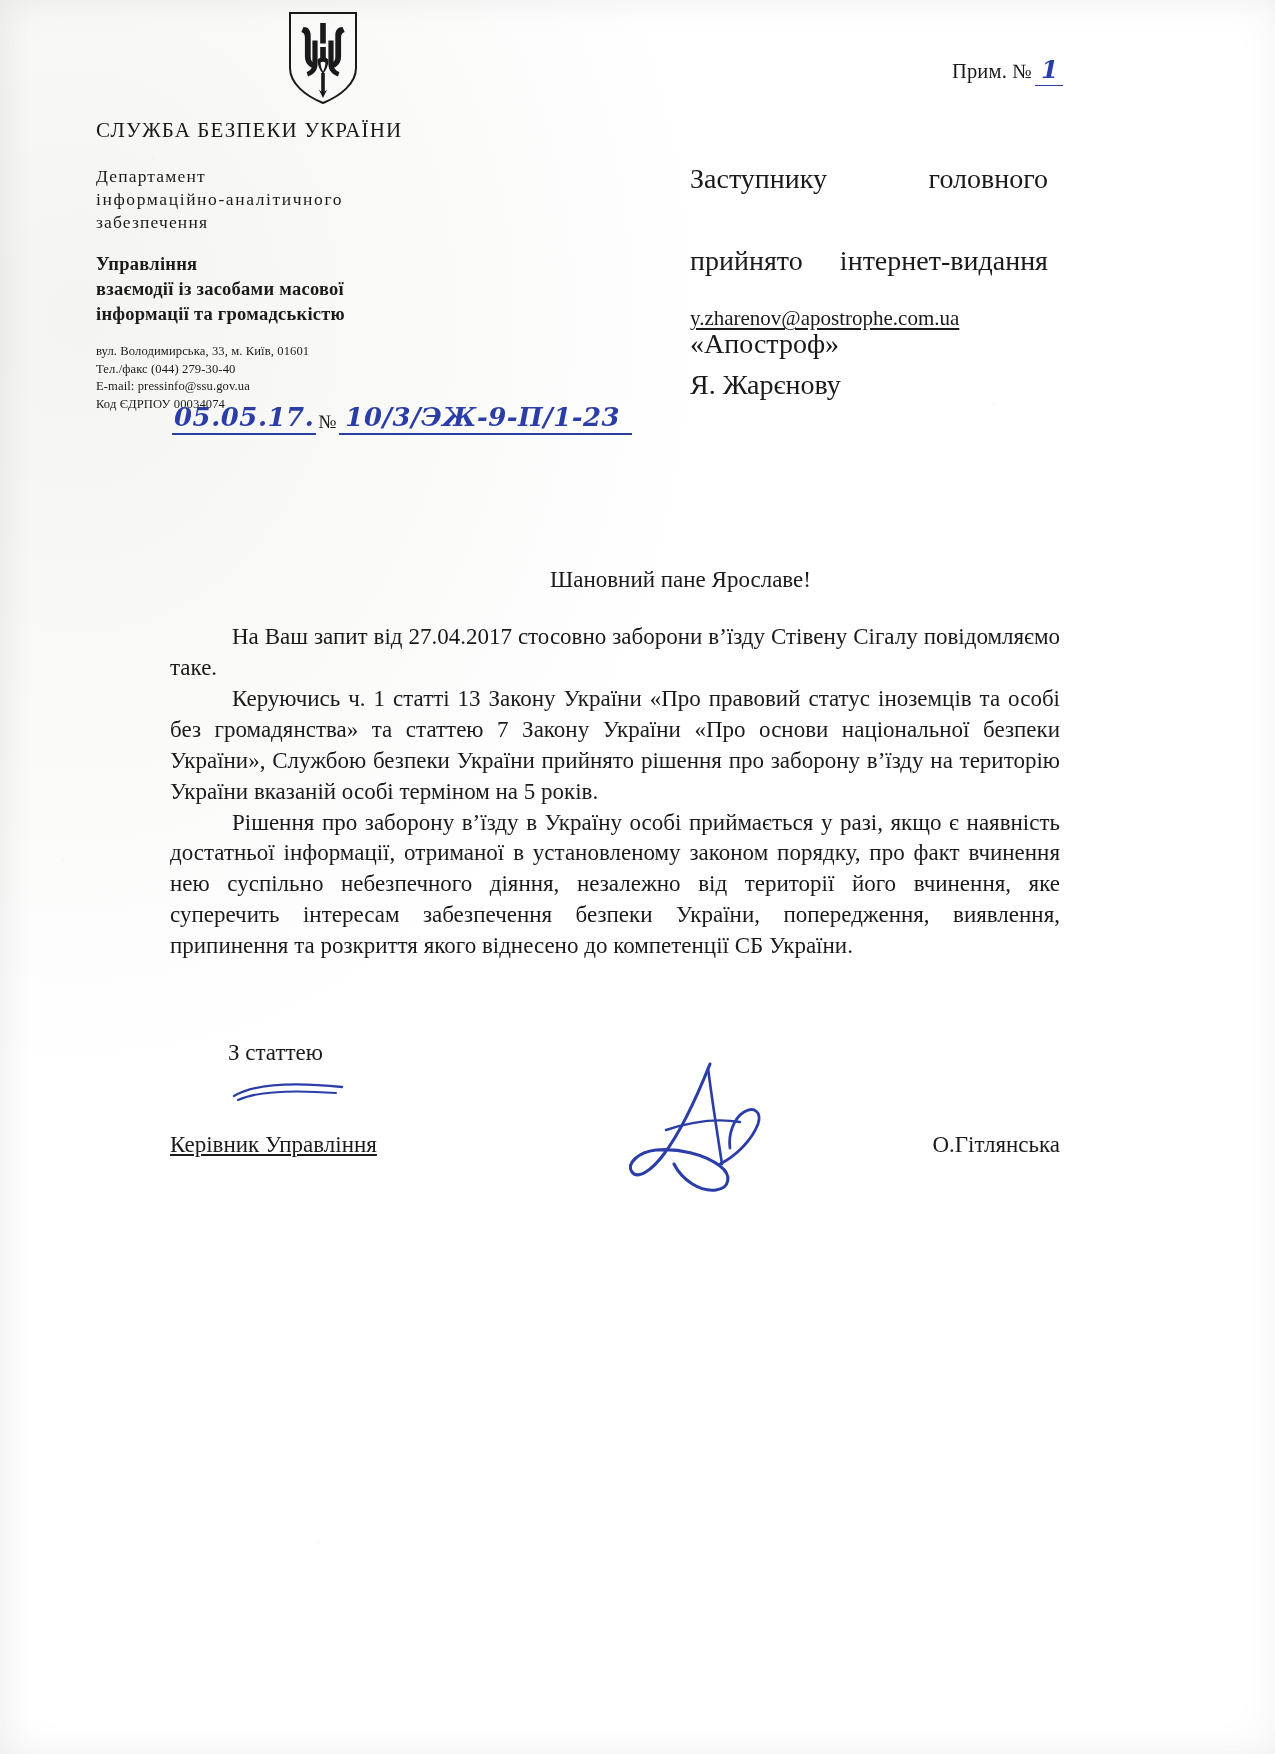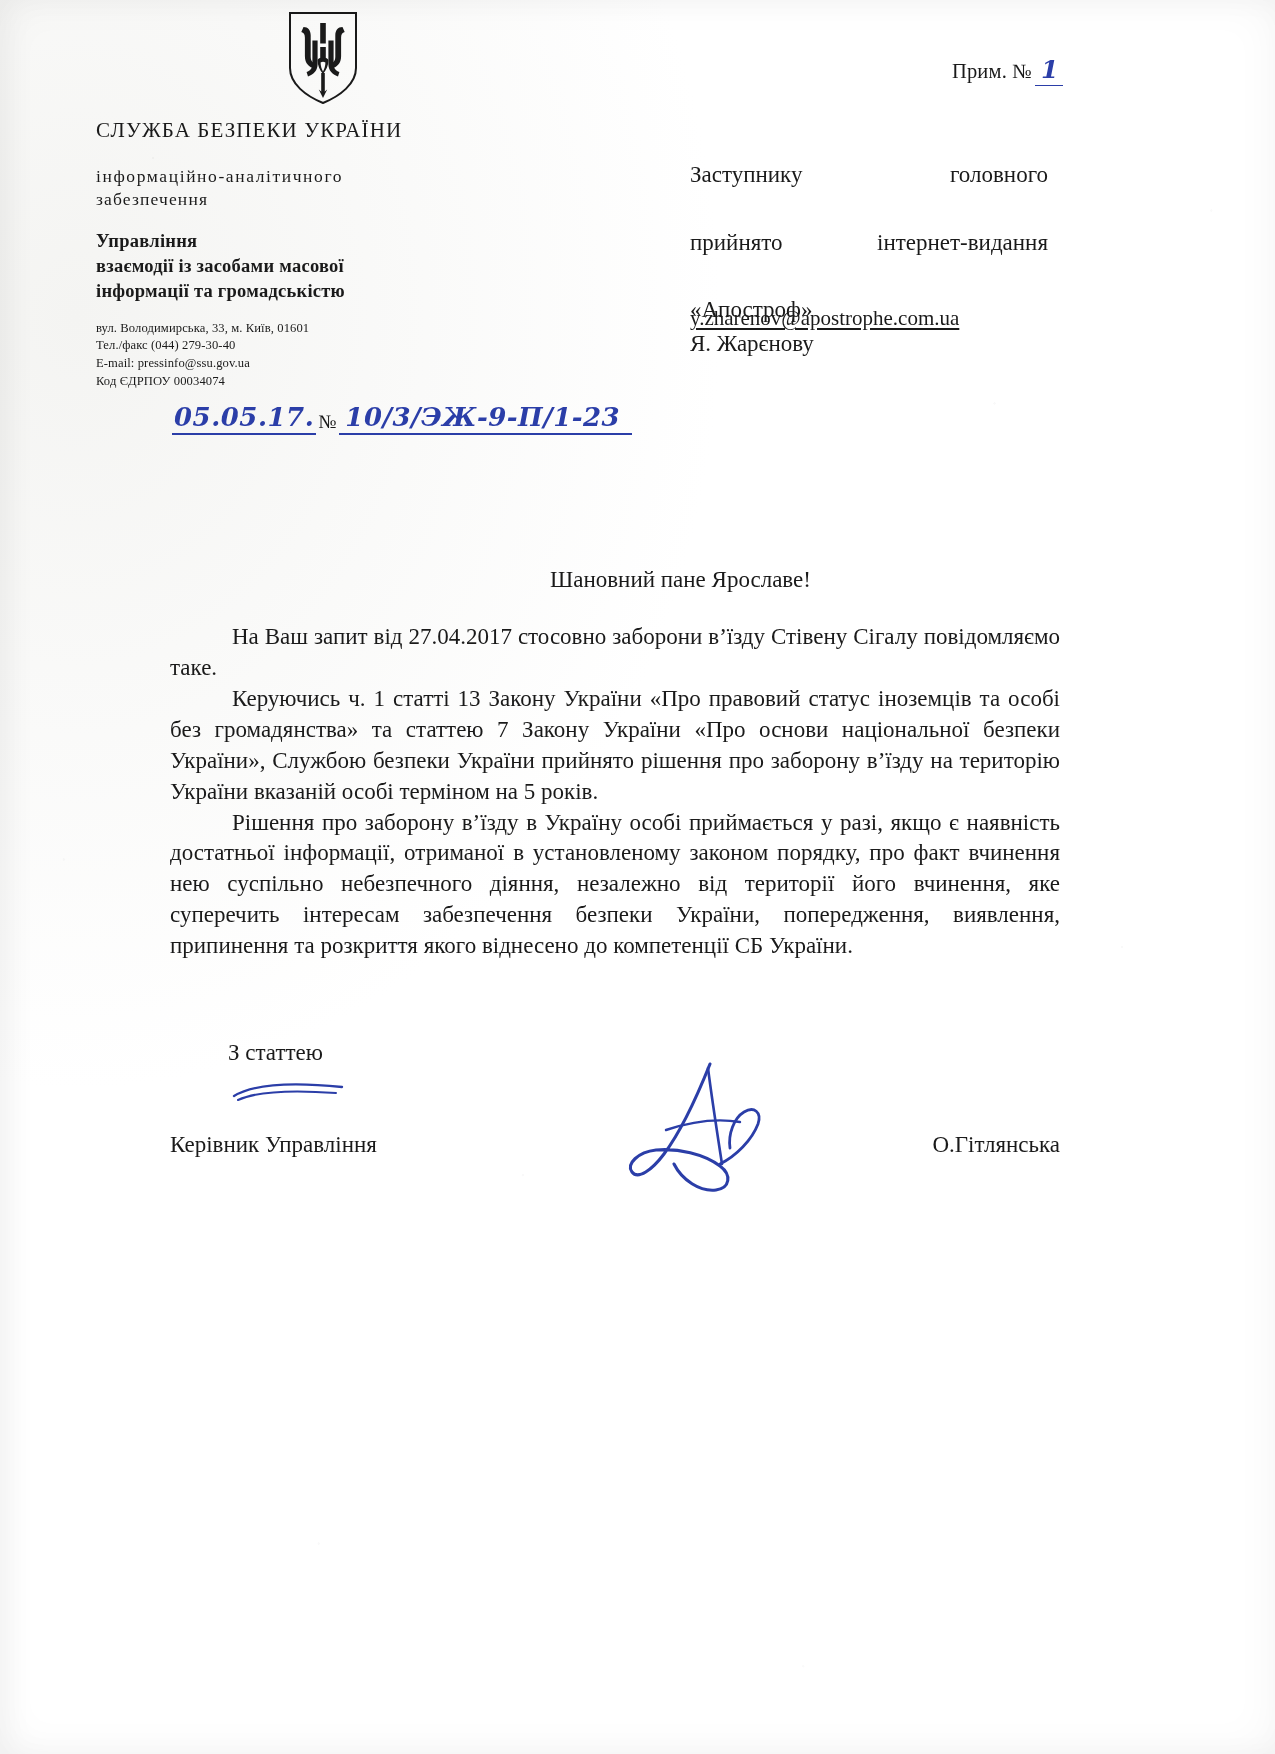--- a/index.html
+++ b/index.html
@@ -102,21 +102,21 @@
   }
   .reg-from-label{font-size:19px;padding-bottom:2px;}
   .reg-from-val{
     font-size:26px;border-bottom:2px solid #2b3ea8;
     padding:0 4px 2px 4px;line-height:1.05;margin-left:3px;
   }
 
   
   .addr{
     position:absolute;left:690px;top:158px;width:358px;
-    font-size:23px;line-height:1.47;
+    font-size:28px;line-height:1.47;
     text-align:justify;text-align-last:left;
   }
   .addr .line{display:block;}
   .addr .jline{
     display:block;text-align:justify;
   }
   .addr .jline::after{content:"";display:inline-block;width:100%;}
   .addr-email{
     position:absolute;left:690px;top:306px;width:358px;
     font-size:21px;text-decoration:underline;text-underline-offset:3px;
@@ -140,21 +140,21 @@
   
   .sig{
     position:absolute;left:170px;top:1040px;width:890px;
     font-size:23px;
   }
   .sig-regards{margin-left:58px;}
   .sig-row{
     display:flex;justify-content:space-between;align-items:flex-end;
     margin-top:66px;
   }
-  .sig-title{white-space:nowrap;}
+  .sig-title{white-space:nowrap;text-decoration:underline;}
   .sig-name{white-space:nowrap;}
 
   .scribble-regards{
     position:absolute;left:232px;top:1078px;width:126px;height:26px;
     pointer-events:none;
   }
   .signature{
     position:absolute;left:612px;top:1060px;width:190px;height:140px;
     pointer-events:none;
   }
@@ -189,20 +189,21 @@
     </svg>
   </div>
 
   <div class="copy-no">
     <span>Прим. №</span><span class="ul hand">1</span>
   </div>
 
   <div class="lh">
     <div class="org">СЛУЖБА БЕЗПЕКИ УКРАЇНИ</div>
     <div class="dept">
+      <div>Департамент</div>
       <div class="dept-sp">інформаційно-аналітичного</div>
       <div>забезпечення</div>
     </div>
     <div class="unit">
       <div>Управління</div>
       <div>взаємодії із засобами масової</div>
       <div>інформації та громадськістю</div>
     </div>
     <div class="contacts">
       <div>вул. Володимирська, 33, м. Київ, 01601</div>

